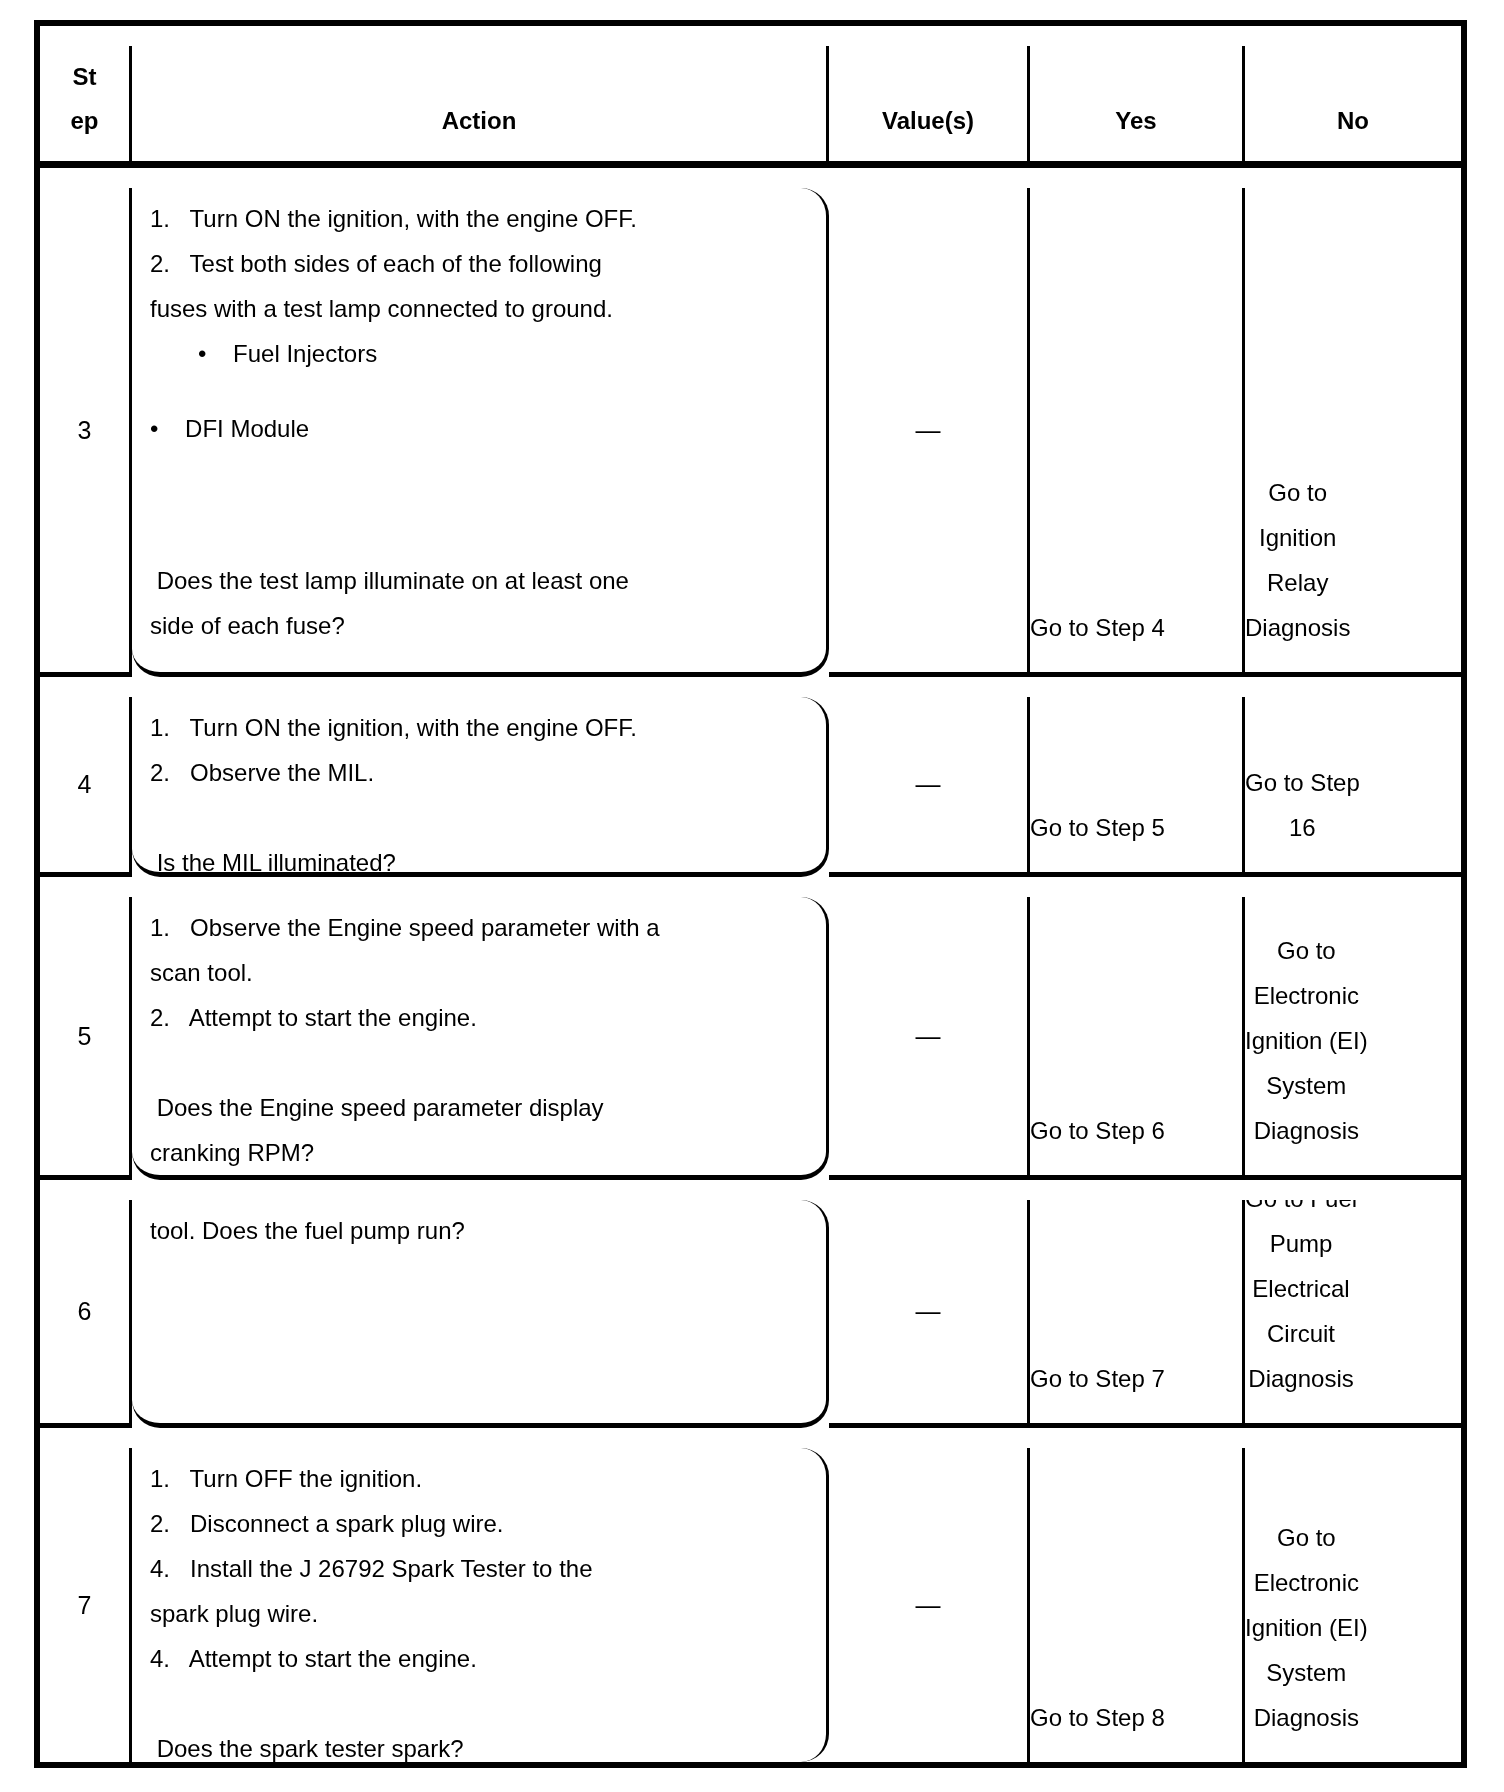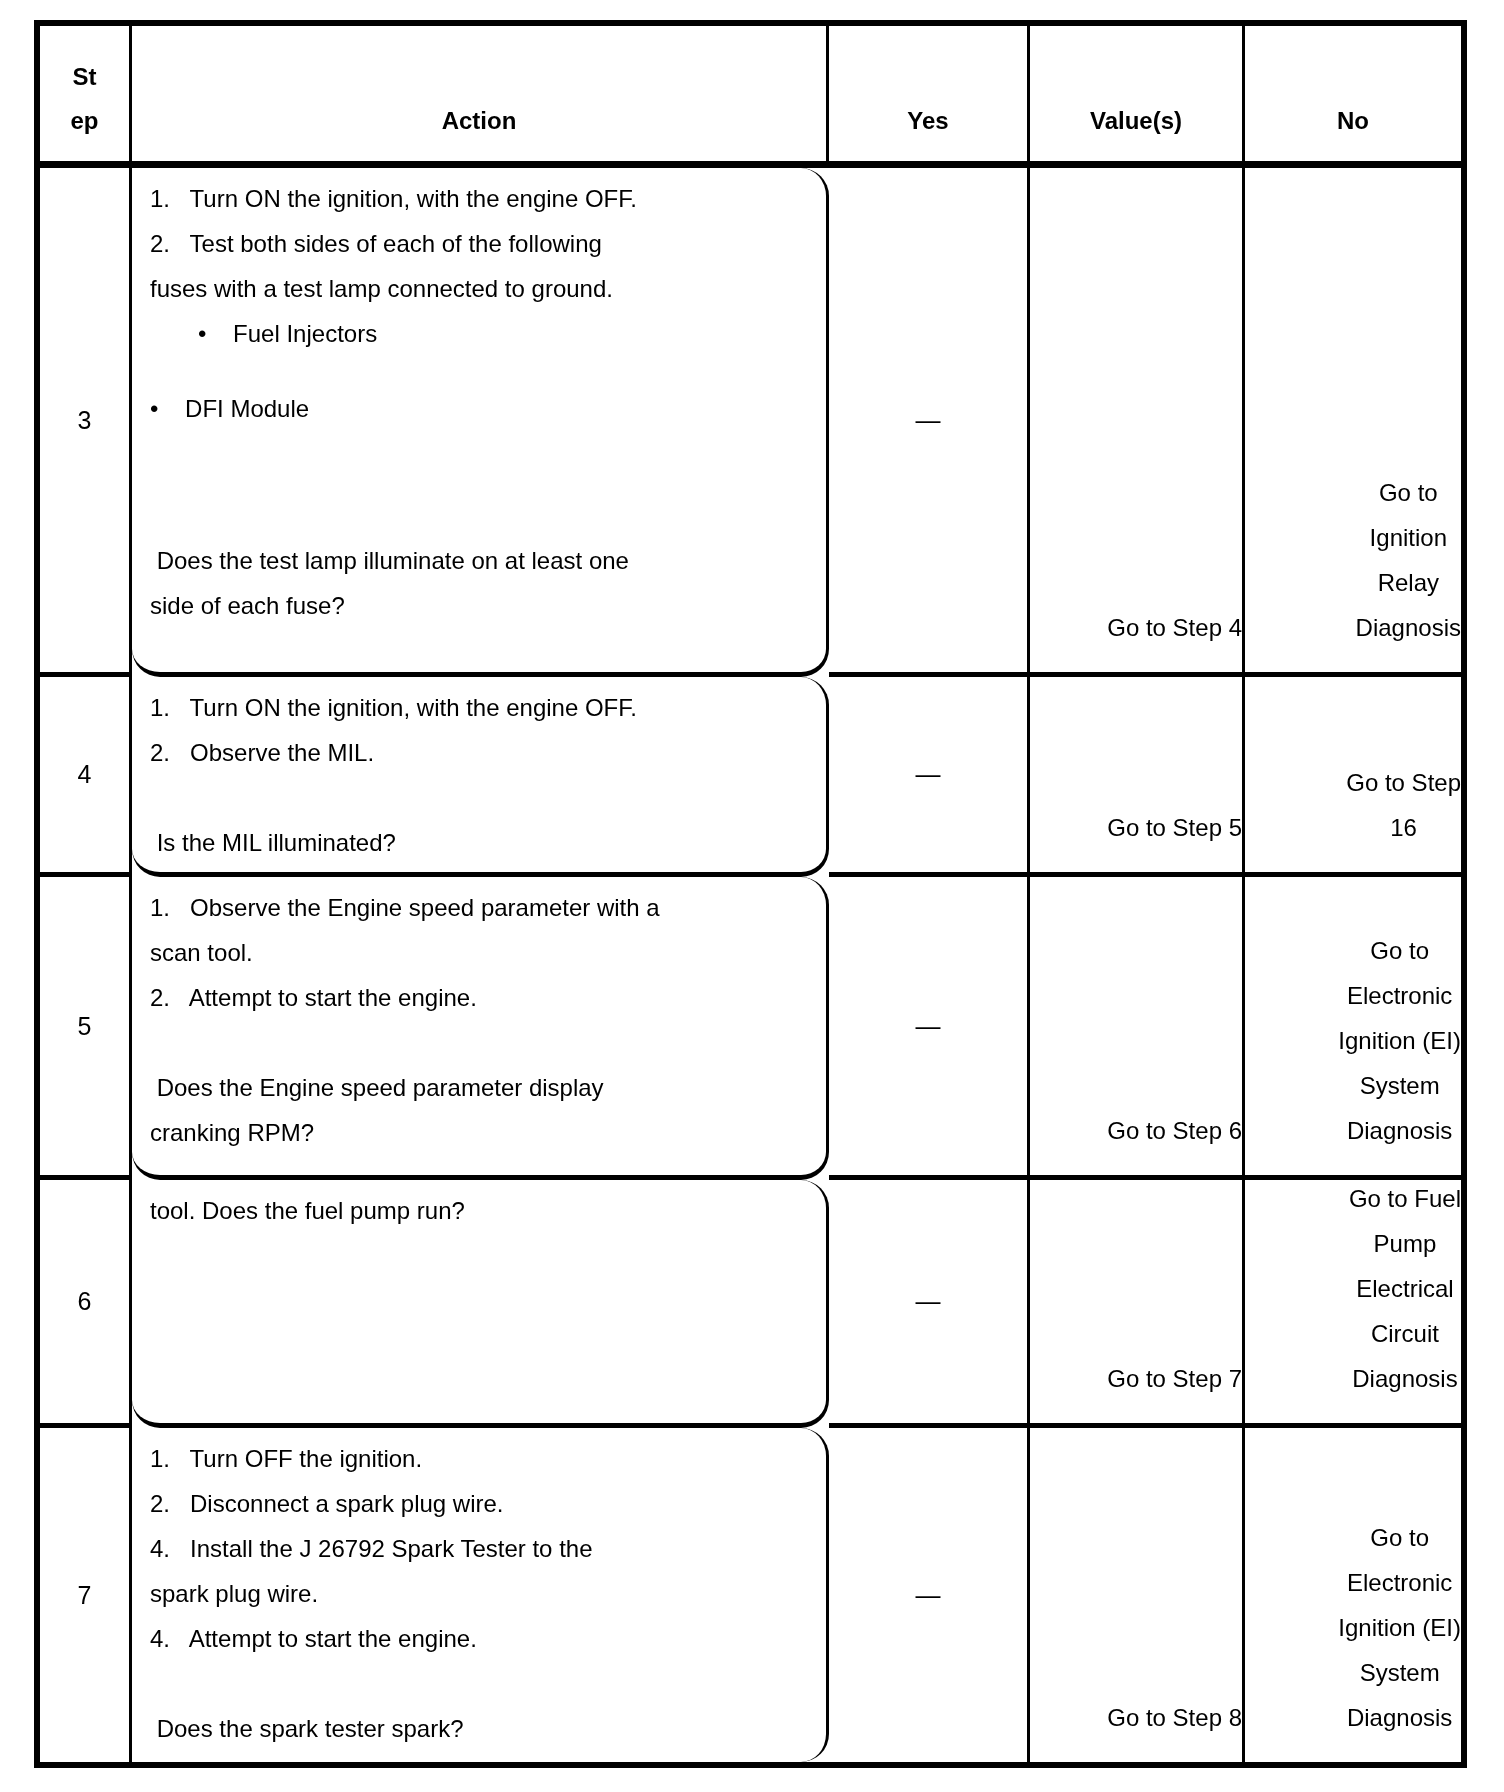--- a/index.html
+++ b/index.html
@@ -4,56 +4,56 @@
 <style>
   html,body{margin:0;padding:0;background:#fff;}
   .page{position:relative;width:1504px;height:1792px;background:#ffffff;
         font-family:"Liberation Sans","DejaVu Sans",sans-serif;color:#000;}
   .dtable{position:absolute;left:34px;top:20px;width:1433px;height:1748px;
         box-sizing:border-box;border:6px solid #000;background:#fff;
         display:grid;
         grid-template-columns:92px 697px 201px 215px 1fr;
         grid-template-rows:142px 509px 200px 303px 248px 1fr;}
   .cell{box-sizing:border-box;border-right:3px solid #000;border-bottom:5px solid #000;
-        overflow:hidden;font-size:24px;line-height:45px;}
+        overflow:hidden;font-size:24px;line-height:45px;margin-top:20px;}
   .c-last{border-right:none;}
   .r-last{border-bottom:none;}
   .hcell{border-bottom:7px solid #000;display:flex;flex-direction:column;
         justify-content:flex-end;align-items:center;text-align:center;
         font-weight:bold;padding-bottom:18px;line-height:44px;}
   .pre{white-space:pre-line;}
   .step-cell{display:flex;align-items:center;justify-content:center;font-size:25px;}
   .action-cell{padding:8px 10px 0 18px;border-radius:28px;}
   .ln{white-space:pre-wrap;}
   .ind{margin-left:48px;}
   .gap30{margin-top:30px;}
   .gap45{margin-top:45px;}
   .gap110{margin-top:107px;}
   .value-cell{display:flex;align-items:center;justify-content:center;font-size:25px;}
   .end-cell{display:flex;flex-direction:column;justify-content:flex-end;
-        align-items:flex-end;text-align:center;padding-bottom:22px;}
+        align-items:flex-start;text-align:center;padding-bottom:22px;}
 </style>
 </head>
 <body>
 
 <div class="page">
   <div class="dtable">
 
     <div class="cell hcell">
         <span class="pre">St
 ep</span>
       </div>
     <div class="cell hcell">
         <span>Action</span>
       </div>
     <div class="cell hcell">
-        <span>Yes</span>
+        <span>Value(s)</span>
       </div>
     <div class="cell hcell">
-        <span>Value(s)</span>
+        <span>Yes</span>
       </div>
     <div class="cell hcell c-last">
         <span>No</span>
       </div>
 
     <div class="cell step-cell">
         <span>3</span>
       </div>
     <div class="cell action-cell">
       <div class="ln">1.   Turn ON the ignition, with the engine OFF.</div>

